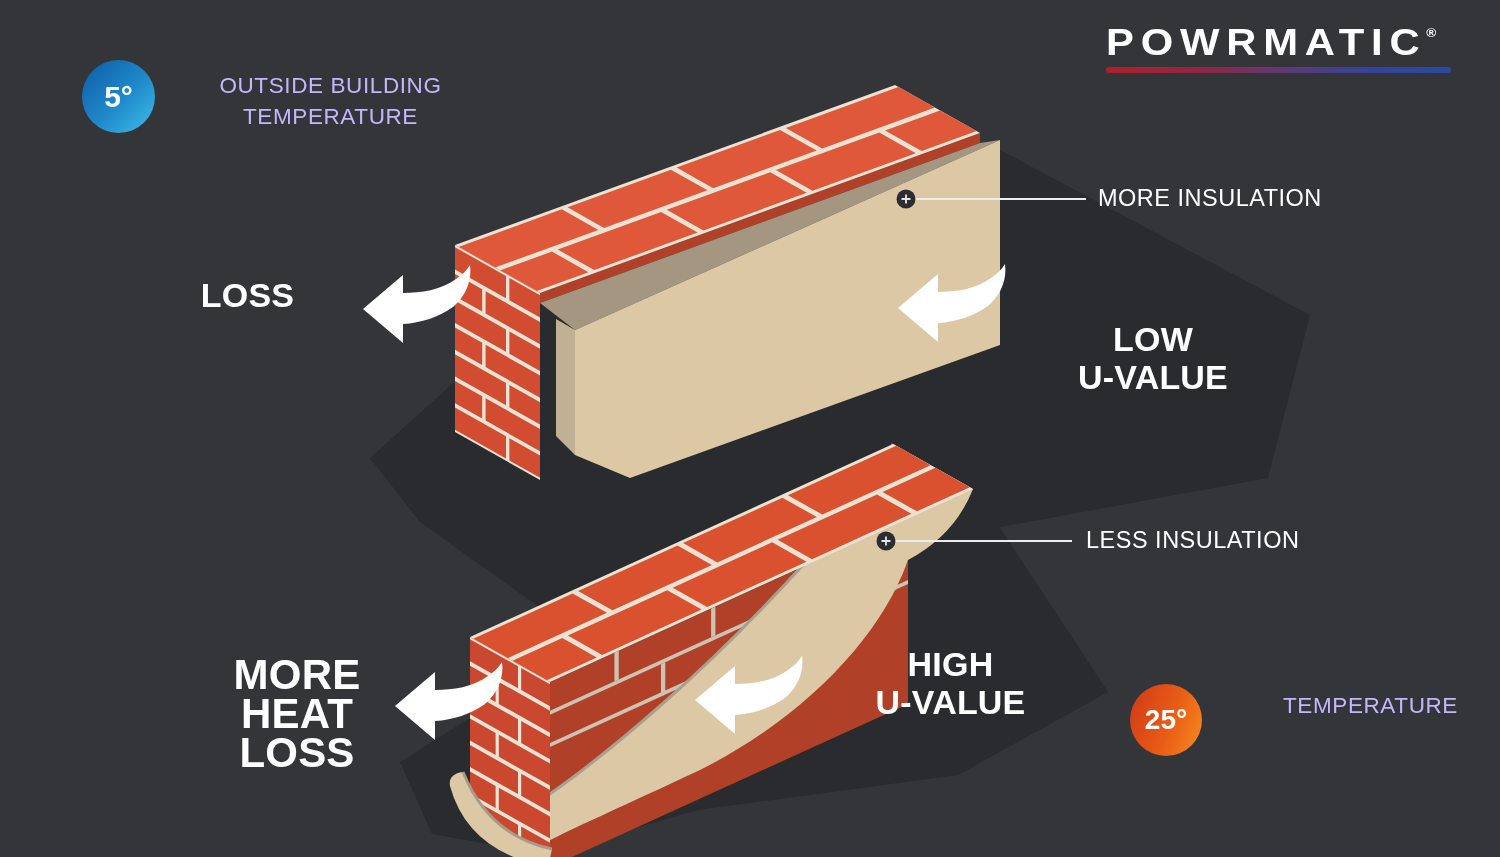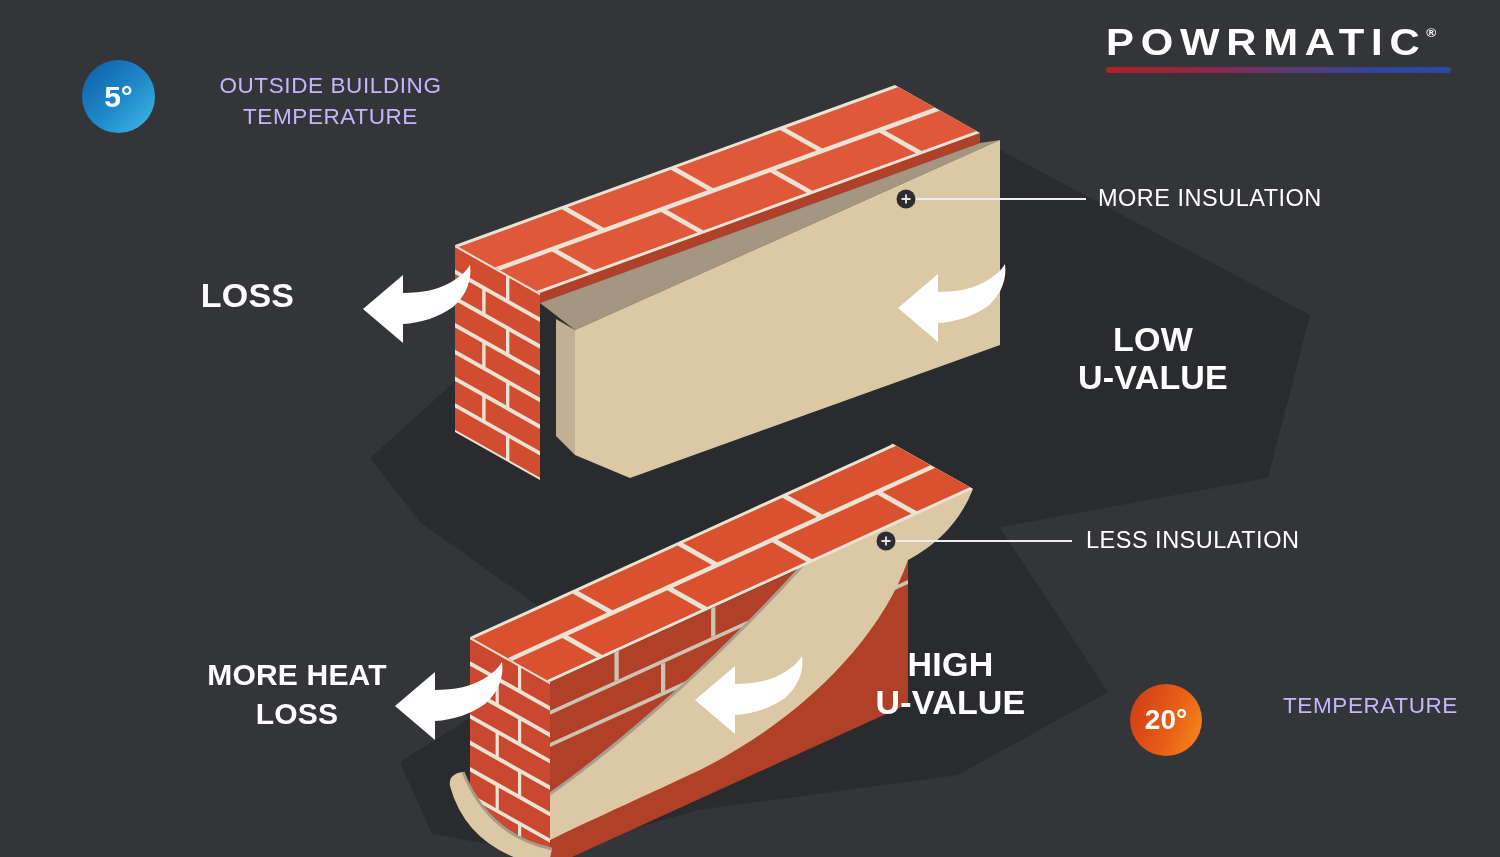--- a/index.html
+++ b/index.html
@@ -195,28 +195,28 @@
 
 <div class="abs heavy heat-label" style="left:140px;top:276px;width:215px;">
   <div>LOSS</div>
 </div>
 <div class="abs heavy uvalue-label" style="left:1078px;top:276px;width:150px;margin-top:44px;">
   <div>LOW</div>
   <div>U-VALUE</div>
 </div>
 <div class="abs callout-label" style="left:1098px;top:185px;">MORE INSULATION</div>
 
-<div class="abs heavy heat-label" style="left:182px;top:655px;width:230px;font-size:30px;line-height:39px;text-align:center;">
+<div class="abs heavy heat-label" style="left:182px;top:655px;width:230px;font-size:42px;line-height:39px;text-align:center;">
   <div>MORE HEAT</div>
   <div>LOSS</div>
 </div>
 <div class="abs heavy uvalue-label" style="left:832px;top:645px;width:165px;margin-left:36px;">
   <div>HIGH</div>
   <div>U-VALUE</div>
 </div>
 <div class="abs callout-label" style="left:1086px;top:527px;">LESS INSULATION</div>
 
 <div class="abs temp-circle orange" style="left:1130px;top:684px;width:72px;height:72px;font-size:28px;">
-  <span>20°</span>
+  <span>25°</span>
 </div>
 <div class="abs temp-label" style="left:1218px;top:690px;width:215px;">
   <div>TEMPERATURE</div>
 </div>
 
 </body></html>

